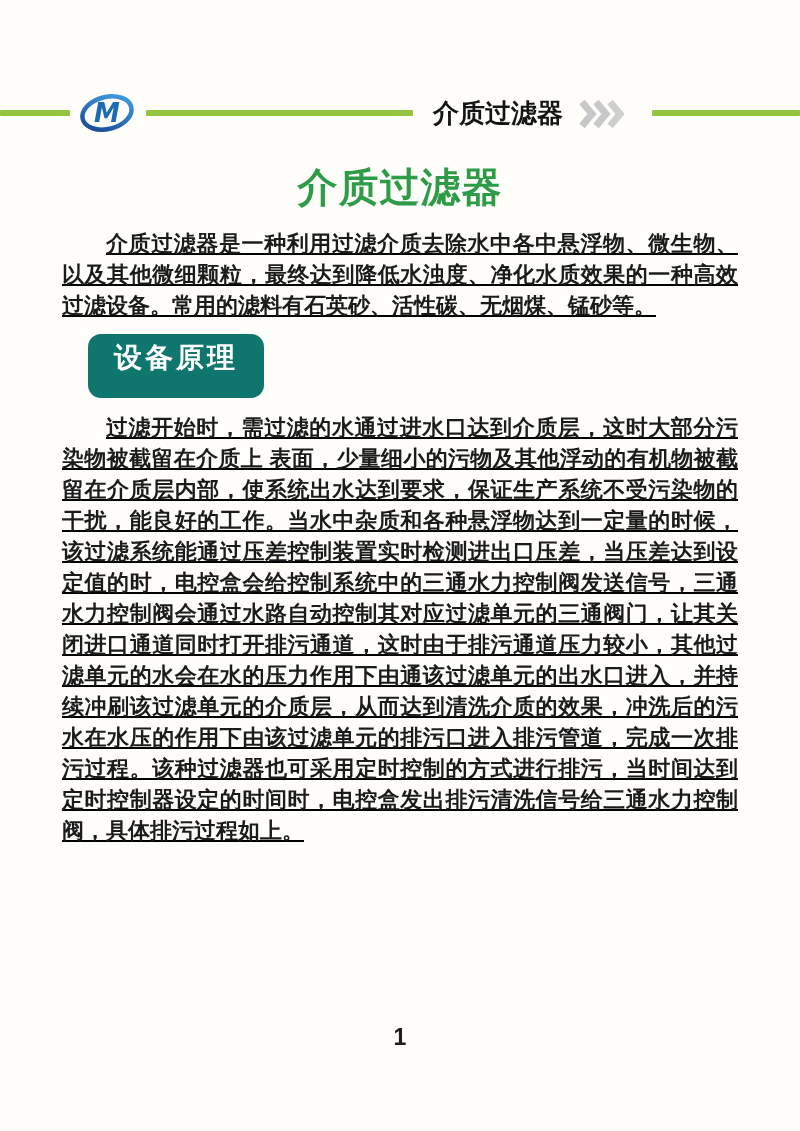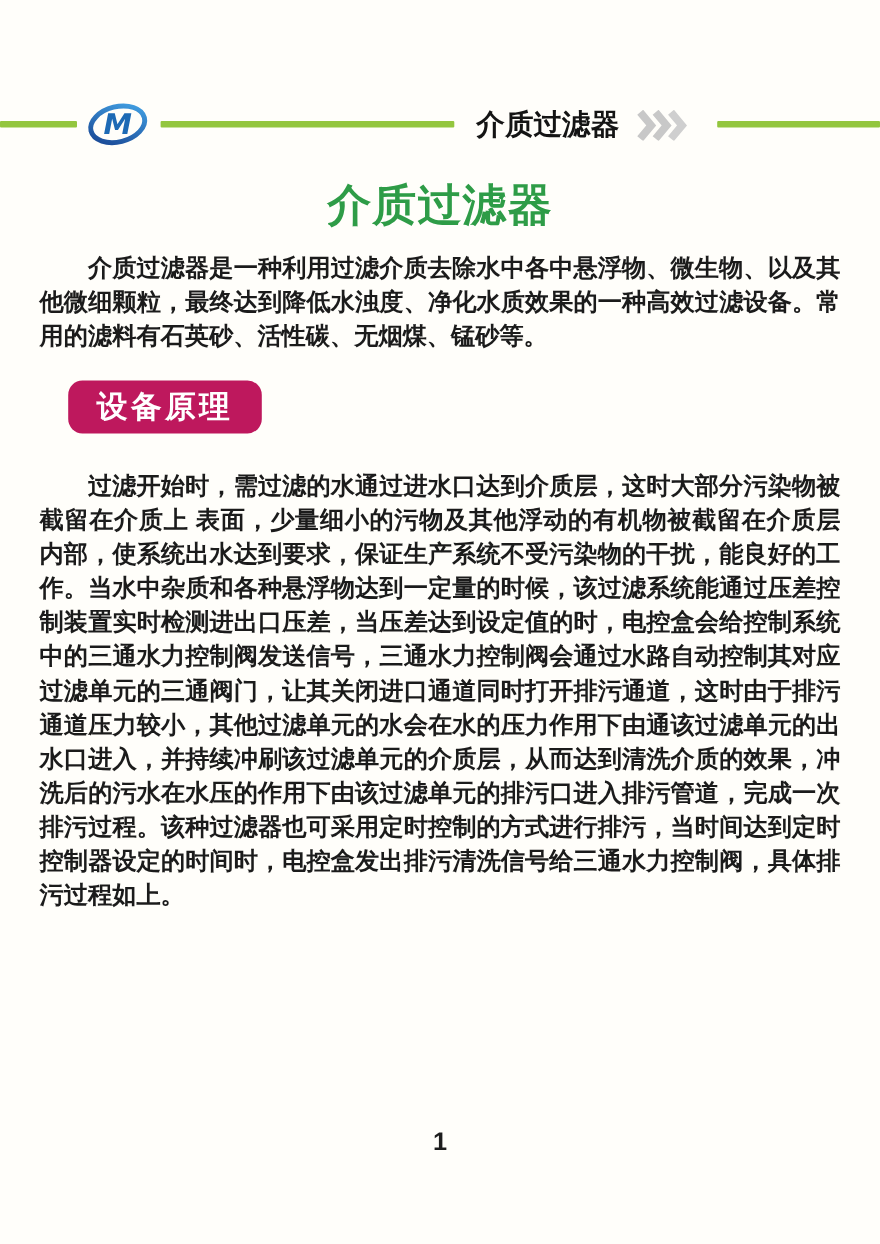--- a/index.html
+++ b/index.html
@@ -64,45 +64,46 @@
     margin:26px 0 0 0;
     text-align:center;
     font-size:40px;
     line-height:46px;
     font-weight:700;
     color:#2e9c47;
     letter-spacing:1px;
   }
   
   .content{
-    padding:0 36px;
+    padding:0 62px;
     box-sizing:border-box;
+    text-decoration:underline;
   }
   .para{
     margin:0;
     font-size:22px;
     line-height:31px;
     font-weight:700;
     color:#1b1b1b;
     text-align:justify;
     text-indent:2em;
     letter-spacing:0px;
   }
   .intro{margin-top:18px;}
-  .body-start{margin-top:32px;}
+  .body-start{margin-top:14px;}
   
   .badge{
     display:inline-block;
-    margin:25px 0 0 26px;
-    background:#be185d;
+    margin:13px 0 0 26px;
+    background:#0f766e;
     color:#ffffff;
     font-size:28px;
     font-weight:700;
     line-height:48px;
-    height:48px;
+    height:64px;
     padding:0 26px;
     border-radius:13px;
     letter-spacing:3px;
   }
   
   .page-num{
     position:absolute;
     top:1024px;
     left:0;
     width:100%;

